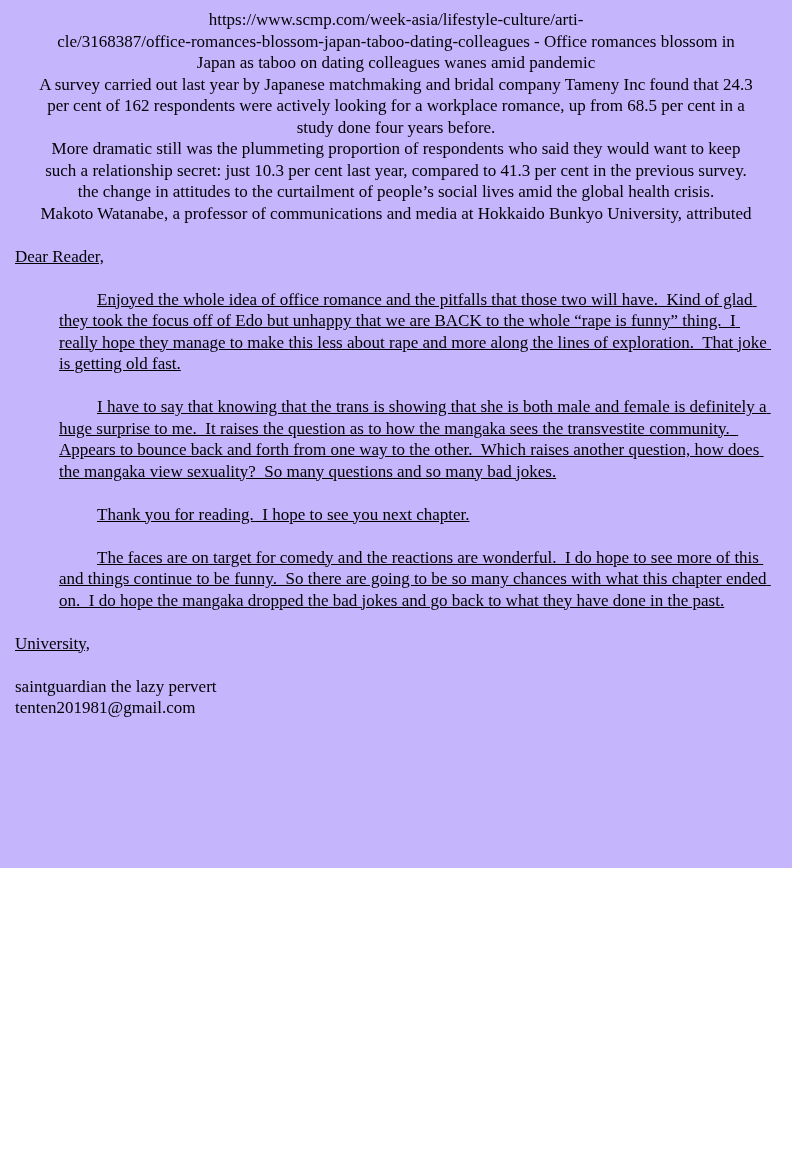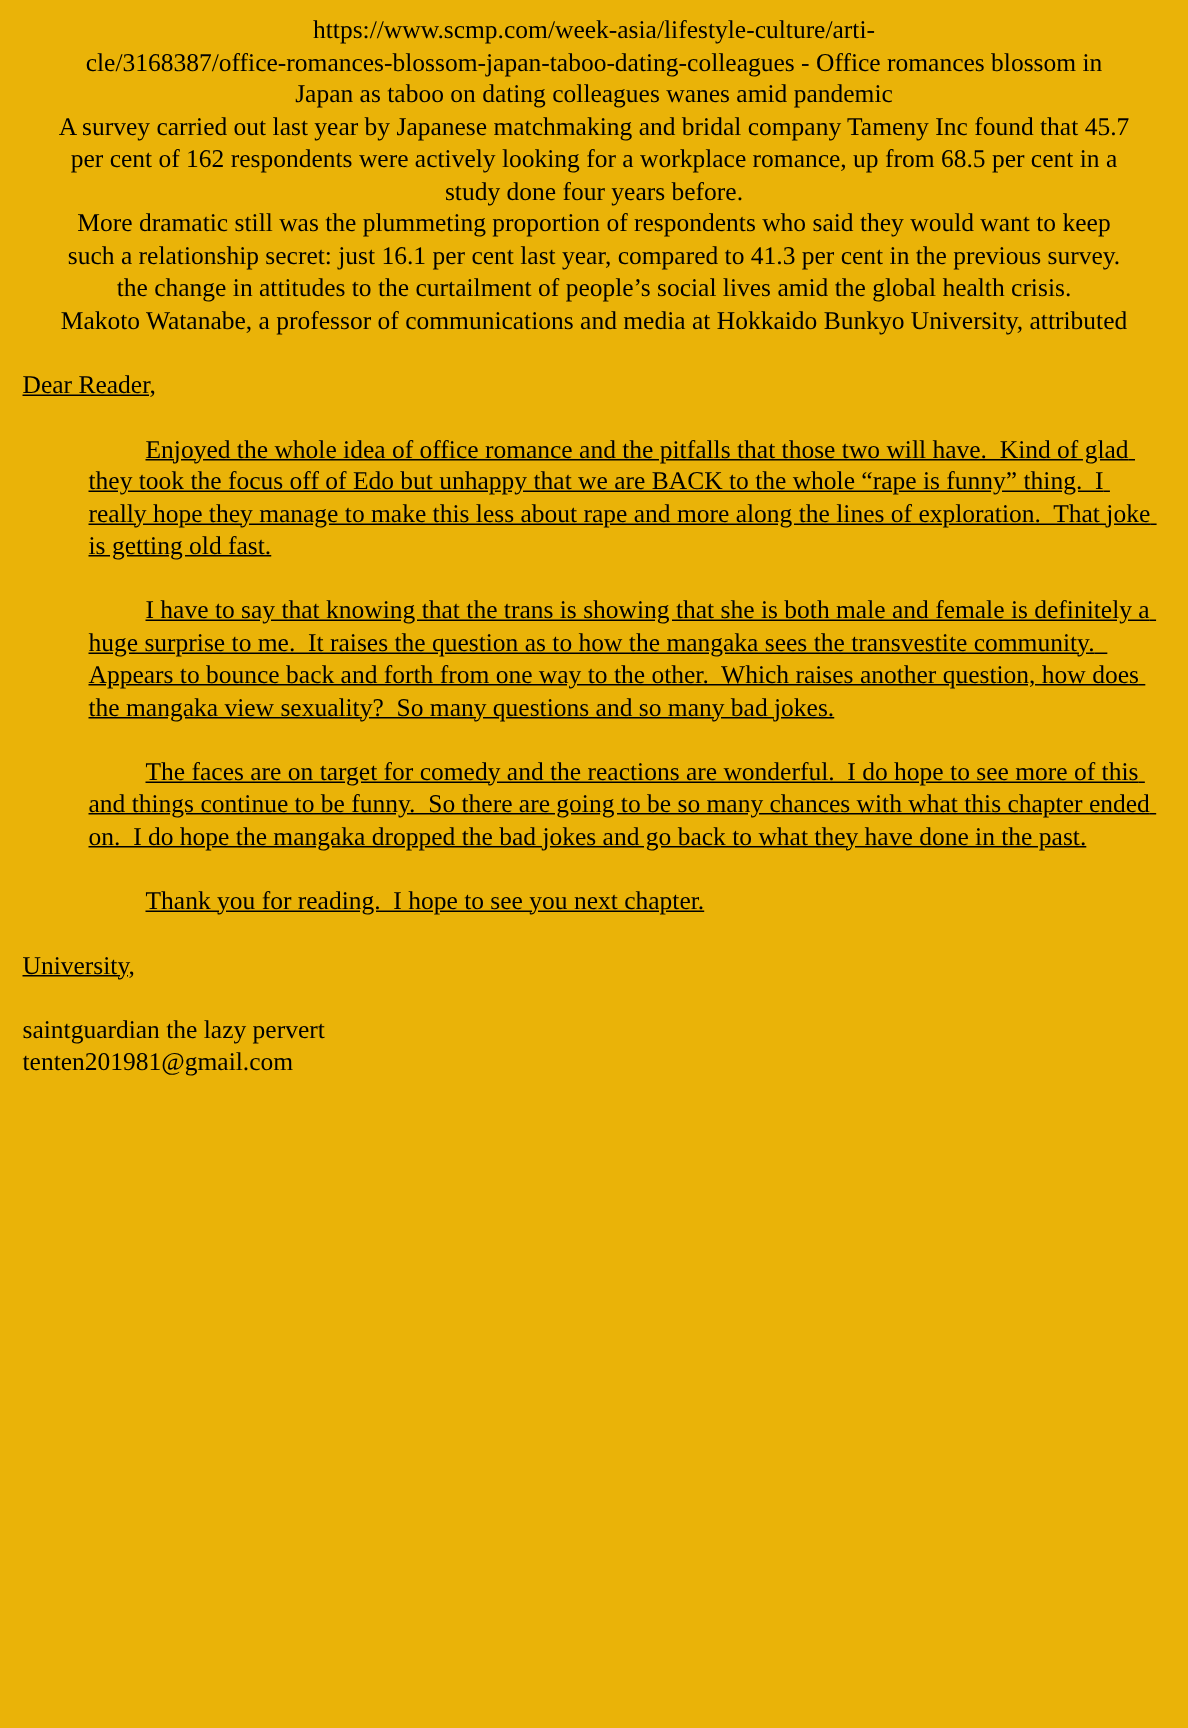--- a/index.html
+++ b/index.html
@@ -9,23 +9,23 @@
     height: 1152px;
     background: #ffffff;
     color: #000000;
     font-family: "Liberation Serif", "DejaVu Serif", serif;
     font-size: 17px;
     line-height: 21.5px;
     overflow: hidden;
   }
   .page {
     width: 792px;
-    height: 1152px;
+    height: 868px;
     padding: 9px 15px 0 15px;
-    background: #eab308;
+    background: #c4b5fd;
   }
   .article-ref {
     text-align: center;
   }
   .article-ref .line {
     white-space: pre-wrap;
   }
   .letter p {
     margin: 21.5px 0 0 0;
     white-space: pre-wrap;
@@ -46,35 +46,35 @@
 </style>
 </head>
 <body>
 
 <div class="page">
 
   <header class="article-ref">
     <div class="line">https://www.scmp.com/week-asia/lifestyle-culture/arti-</div>
     <div class="line">cle/3168387/office-romances-blossom-japan-taboo-dating-colleagues - Office romances blossom in</div>
     <div class="line">Japan as taboo on dating colleagues wanes amid pandemic</div>
-    <div class="line">A survey carried out last year by Japanese matchmaking and bridal company Tameny Inc found that 45.7</div>
+    <div class="line">A survey carried out last year by Japanese matchmaking and bridal company Tameny Inc found that 24.3</div>
     <div class="line">per cent of 162 respondents were actively looking for a workplace romance, up from 68.5 per cent in a</div>
     <div class="line">study done four years before.</div>
     <div class="line">More dramatic still was the plummeting proportion of respondents who said they would want to keep</div>
-    <div class="line">such a relationship secret: just 16.1 per cent last year, compared to 41.3 per cent in the previous survey.</div>
+    <div class="line">such a relationship secret: just 10.3 per cent last year, compared to 41.3 per cent in the previous survey.</div>
     <div class="line">the change in attitudes to the curtailment of people’s social lives amid the global health crisis.</div>
     <div class="line">Makoto Watanabe, a professor of communications and media at Hokkaido Bunkyo University, attributed</div>
   </header>
 
   <section class="letter">
     <p class="salutation">Dear Reader,</p>
     <p class="indented">Enjoyed the whole idea of office romance and the pitfalls that those two will have.  Kind of glad they took the focus off of Edo but unhappy that we are BACK to the whole “rape is funny” thing.  I really hope they manage to make this less about rape and more along the lines of exploration.  That joke is getting old fast.</p>
     <p class="indented">I have to say that knowing that the trans is showing that she is both male and female is definitely a huge surprise to me.  It raises the question as to how the mangaka sees the transvestite community.  Appears to bounce back and forth from one way to the other.  Which raises another question, how does the mangaka view sexuality?  So many questions and so many bad jokes.</p>
+    <p class="indented">Thank you for reading.  I hope to see you next chapter.</p>
     <p class="indented">The faces are on target for comedy and the reactions are wonderful.  I do hope to see more of this and things continue to be funny.  So there are going to be so many chances with what this chapter ended on.  I do hope the mangaka dropped the bad jokes and go back to what they have done in the past.</p>
-    <p class="indented">Thank you for reading.  I hope to see you next chapter.</p>
     <p class="closing">University,</p>
     <div class="signature">
       <div>saintguardian the lazy pervert</div>
       <div>tenten201981@gmail.com</div>
     </div>
   </section>
 
 </div>
 
 </body></html>

